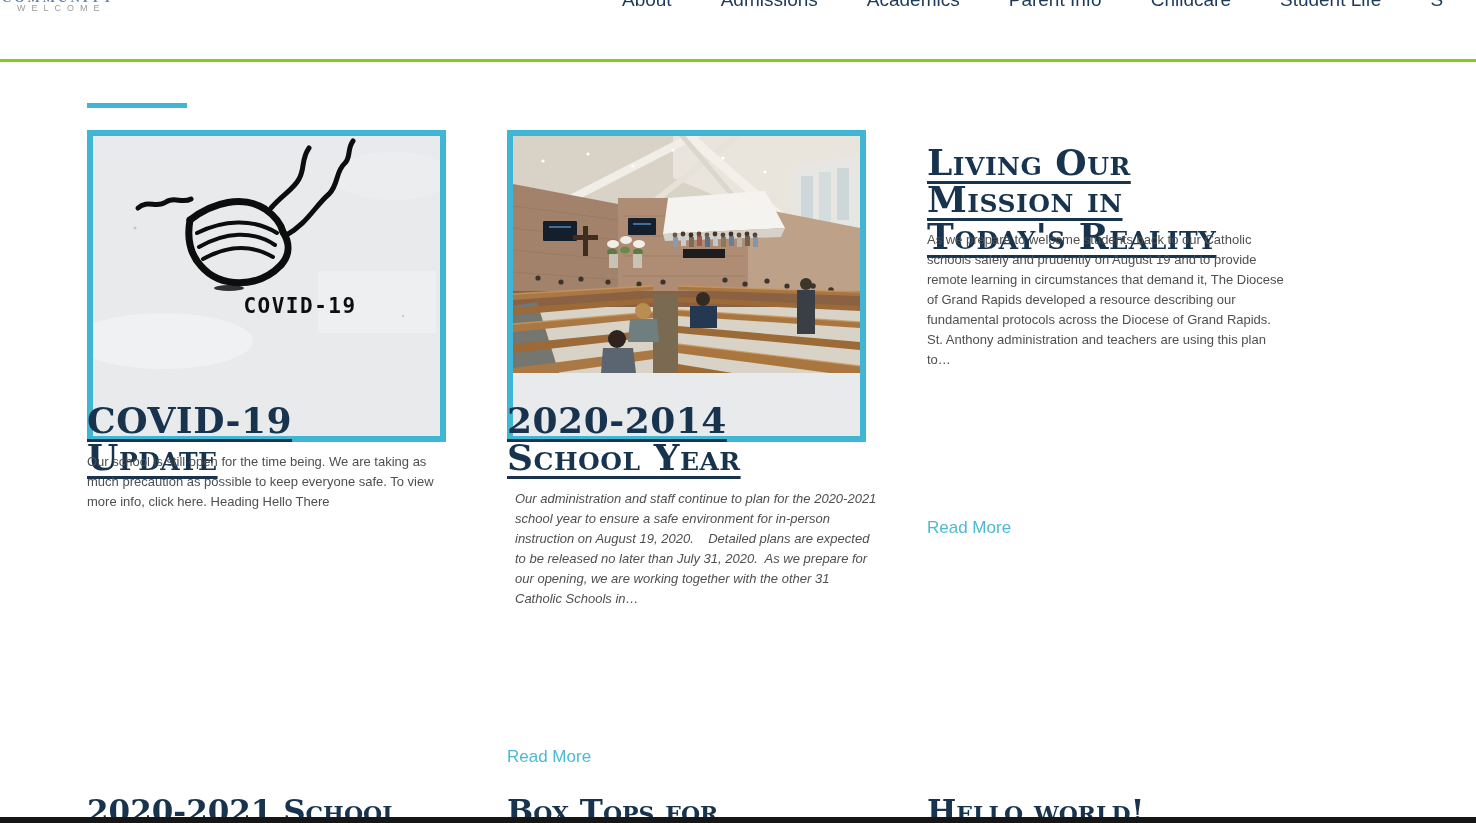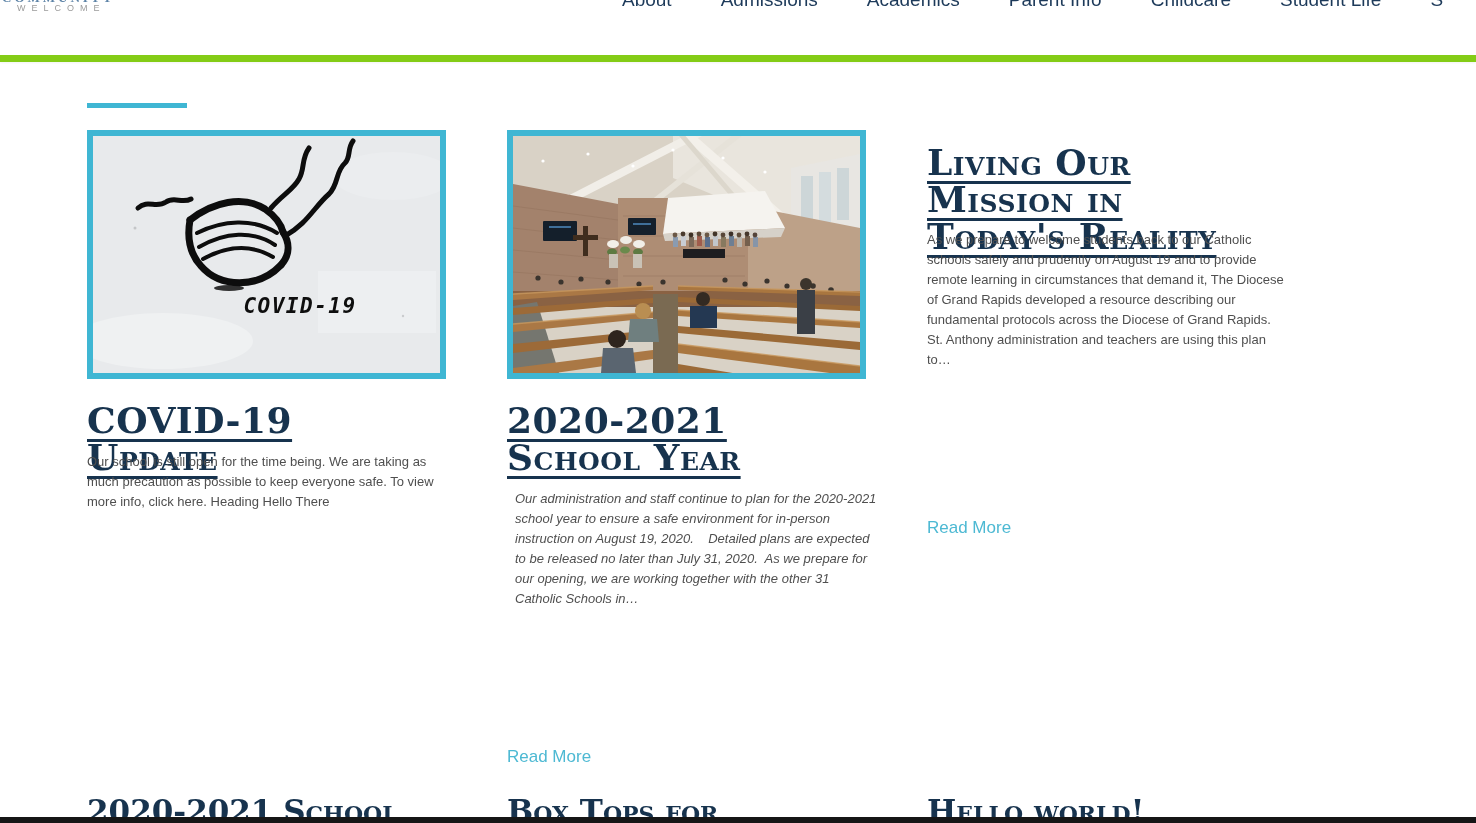--- a/index.html
+++ b/index.html
@@ -4,21 +4,21 @@
 <style>
   * { margin:0; padding:0; box-sizing:border-box; }
   html,body { background:#ffffff; }
   #page {
     position:relative; width:1476px; height:823px; overflow:hidden;
     background:#ffffff; font-family:"Liberation Sans", sans-serif;
   }
   
   #siteHeader {
     position:absolute; top:0; left:0; width:1476px; height:62px;
-    background:#ffffff; border-bottom:7px solid #84cc16;
+    background:#ffffff; border-bottom:3px solid #84cc16;
     box-shadow:0 1px 2px rgba(0,0,0,0.05); z-index:20;
   }
   .logo-top {
     position:absolute; top:-10px; left:2px; color:#5b82a6;
     font-family:"Liberation Serif", serif; font-weight:bold;
     font-size:13px; letter-spacing:3px; white-space:nowrap;
   }
   .logo-bottom {
     position:absolute; top:3px; left:17px; color:#9b9b9b;
     font-size:9px; letter-spacing:6px; white-space:nowrap;
@@ -36,22 +36,22 @@
     font-family:"DejaVu Serif", serif; font-variant:small-caps;
     font-weight:700; font-size:46px; line-height:1.0; color:#16334f;
     letter-spacing:1px;
   }
   .title-rule {
     position:absolute; left:87px; top:103px; width:100px; height:5px;
     background:#3fb6d3;
   }
   
   .article-image {
-    position:absolute; width:359px; height:249px;
-    border:6px solid #3fb6d3; background:#e8eaec; cursor:pointer;font-style:italic;
+    position:absolute; width:359px; height:312px;
+    border:6px solid #3fb6d3; background:#e8eaec; cursor:pointer;
   }
   .article-image svg { display:block; width:347px; height:237px; }
   .article-title {
     position:absolute; width:335px;
     font-family:"DejaVu Serif", serif; font-variant:small-caps;
     font-weight:700; font-size:36px; line-height:37px; color:#17334e;
     text-decoration:underline; text-decoration-thickness:3px;
     text-underline-offset:6px; letter-spacing:0.5px; cursor:pointer;
   }
   .article-body {
@@ -278,21 +278,21 @@
       <circle cx="104" cy="203" r="9" fill="#2e241d"></circle>
       <polygon points="90,212 120,212 123,237 88,237" fill="#5a6570"></polygon>
       <circle cx="293" cy="148" r="6" fill="#3c352c"></circle>
       <rect x="284" y="154" width="18" height="44" fill="#3a3f46"></rect>
     </svg>
   </div>
 
   <a id="art1-title" class="article-title">COVID-19 Update</a>
   <p id="art1-body" class="article-body">Our school is still open for the time being. We are taking as much precaution as possible to keep everyone safe. To view more info, click here. Heading Hello There</p>
 
-  <a id="art2-title" class="article-title">2020-2021 School Year</a>
+  <a id="art2-title" class="article-title">2020-2014 School Year</a>
   <p id="art2-body" class="article-body">Our administration and staff continue to plan for the 2020-2021 school year to ensure a safe environment for in-person instruction on August 19, 2020.    Detailed plans are expected to be released no later than July 31, 2020.  As we prepare for our opening, we are working together with the other 31 Catholic Schools in…</p>
   <a id="art2-readmore" class="read-more">Read More</a>
 
   <a id="art3-title" class="article-title">Living Our Mission in Today's Reality</a>
   <p id="art3-body" class="article-body">As we prepare to welcome students back to our Catholic schools safely and prudently on August 19 and to provide remote learning in circumstances that demand it, The Diocese of Grand Rapids developed a resource describing our fundamental protocols across the Diocese of Grand Rapids.  St. Anthony administration and teachers are using this plan to…</p>
   <a id="art3-readmore" class="read-more">Read More</a>
 
   <a id="next1" class="next-title">2020-2021 School</a>
   <a id="next2" class="next-title">Box Tops for</a>
   <a id="next3" class="next-title">Hello world!</a>

